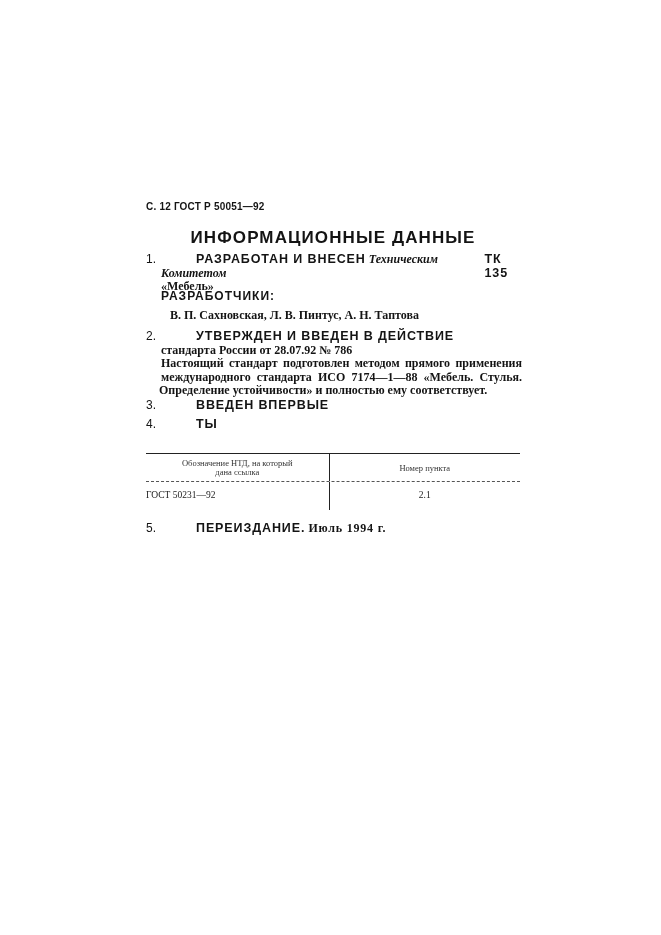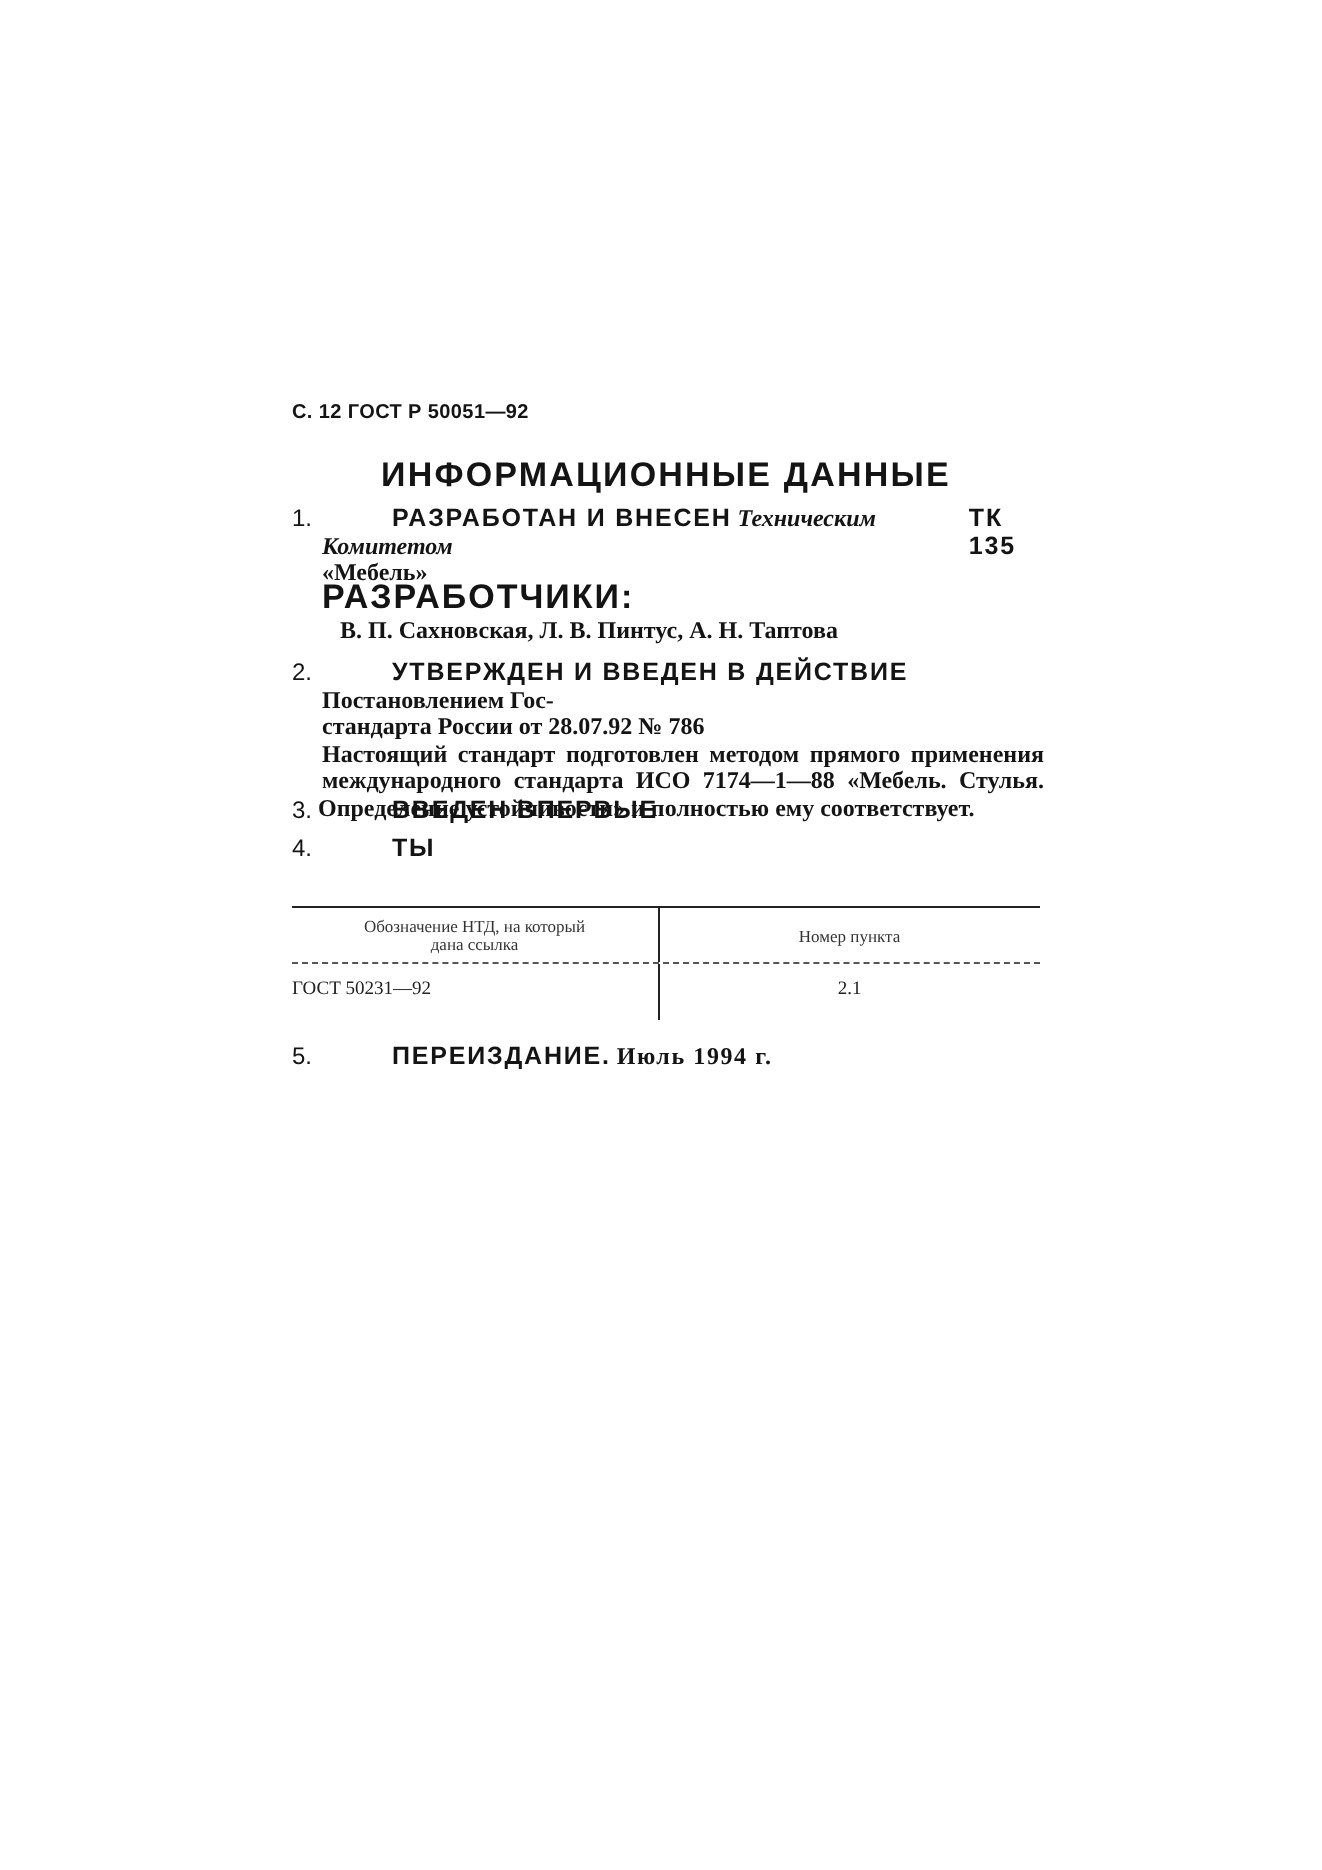--- a/index.html
+++ b/index.html
@@ -69,21 +69,21 @@
     .justify {
       text-align: justify;
       text-align-last: justify;
     }
     .sub-heading {
       position: absolute;
       left: 161px;
       top: 289px;
       font-family: "Liberation Sans", sans-serif;
       font-weight: bold;
-      font-size: 17px;
+      font-size: 12px;
       letter-spacing: 1px;
     }
     .authors {
       position: absolute;
       left: 170px;
       top: 308px;
       font-weight: bold;
       font-size: 12px;
     }
     
@@ -141,21 +141,20 @@
 </div>
 
 <div class="sub-heading">РАЗРАБОТЧИКИ:</div>
 <div class="authors">В. П. Сахновская, Л. В. Пинтус, А. Н. Таптова</div>
 
 <div class="item" style="top:330px;">
   <span class="num">2.</span>
   <div class="body">
     <div style="display:flex; justify-content:space-between;flex-direction:column;">
       <span class="caps">УТВЕРЖДЕН И ВВЕДЕН В ДЕЙСТВИЕ</span>
-      <span class="bold">Постановлением Гос-</span>
     </div>
     <div class="bold">стандарта России от 28.07.92 № 786</div>
     <div class="bold justify">Настоящий стандарт подготовлен методом прямого применения</div>
     <div class="bold justify">международного стандарта ИСО 7174—1—88 «Мебель. Стулья.</div>
     <div class="bold" style="margin-left:-2px;">Определение устойчивости» и полностью ему соответствует.</div>
   </div>
 </div>
 
 <div class="item" style="top:399px;">
   <span class="num">3.</span>

